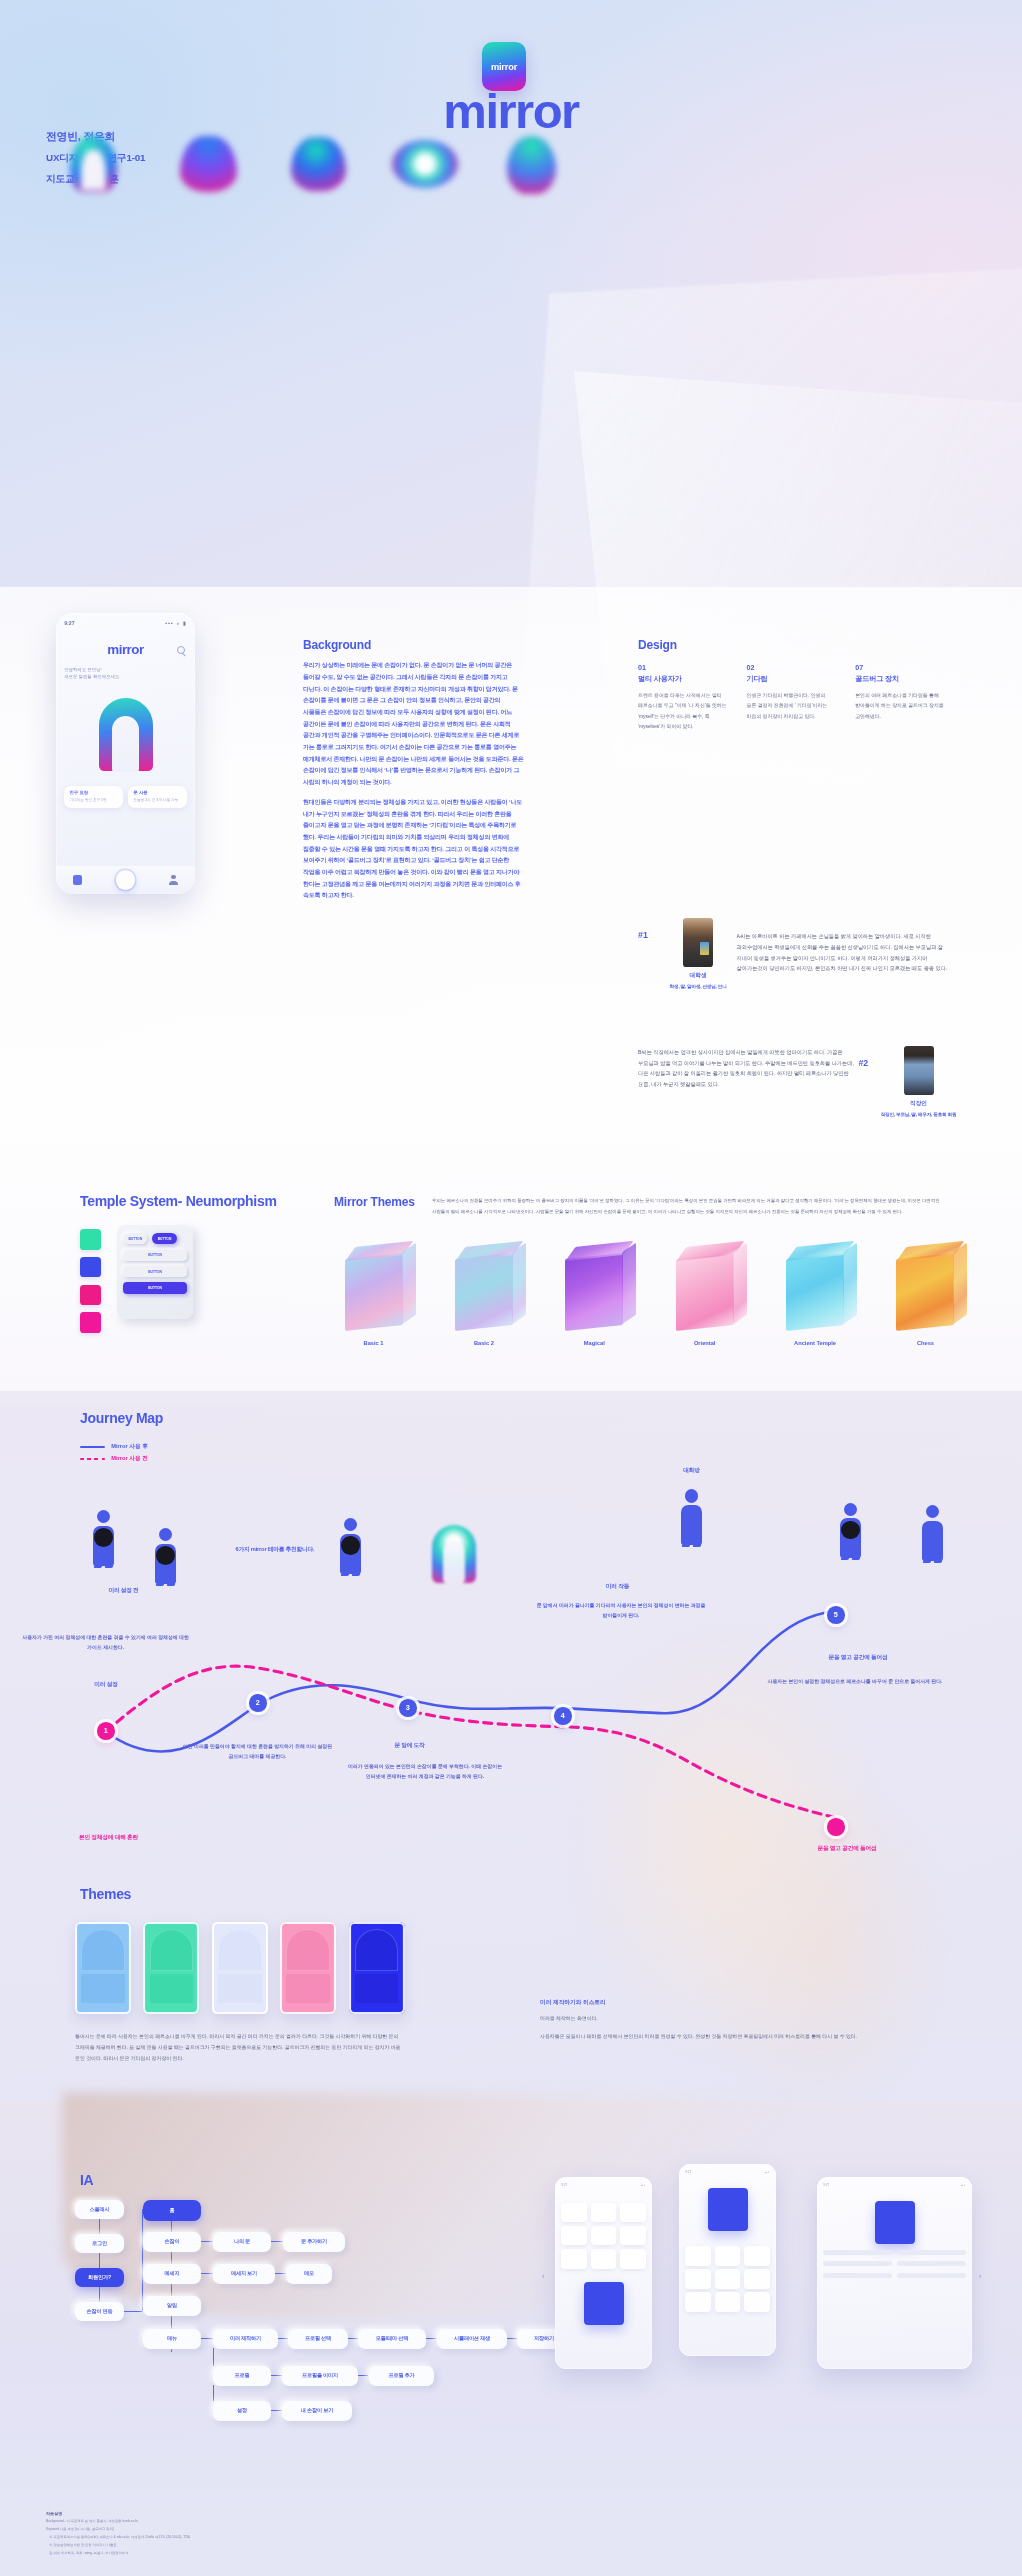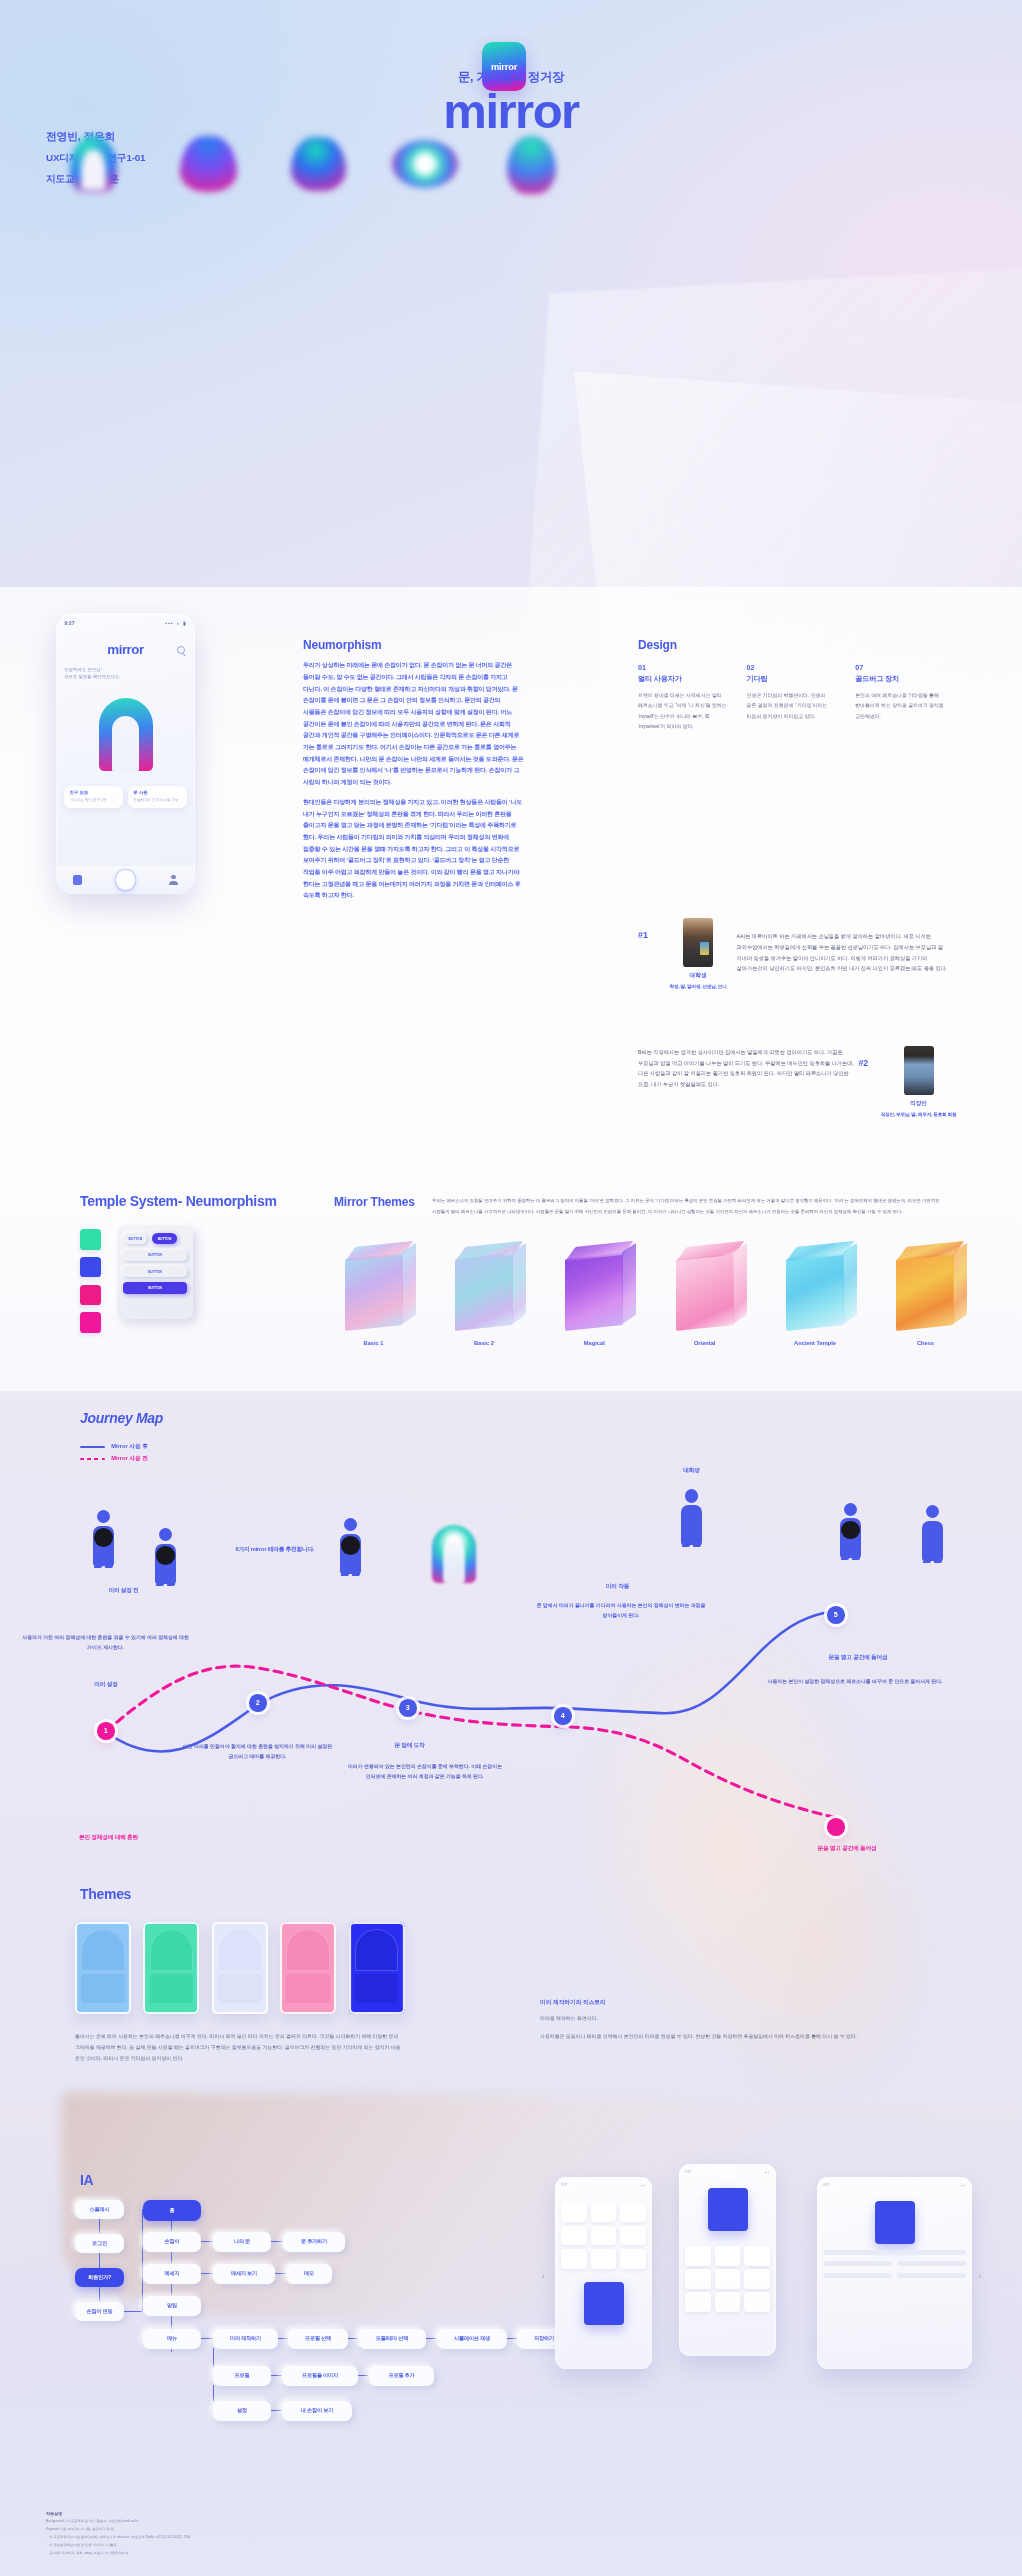--- a/index.html
+++ b/index.html
@@ -207,21 +207,21 @@
       transform: skewY(-30deg); opacity: .72; border-radius: 1.5px; }
   .c1, .c1 .top, .c1 .side { background: linear-gradient(160deg,#a8d8f0,#c9b0ee 40%,#efb6d8 75%,#c7d8f5); }
   .c2, .c2 .top, .c2 .side { background: linear-gradient(160deg,#b7c6f2,#9fd9e8 45%,#cdb8ef 80%,#d2e4f8); }
   .c3, .c3 .top, .c3 .side { background: linear-gradient(160deg,#8b4ae0,#b060e8 38%,#d68ef0 70%,#c9b0f2); }
   .c4, .c4 .top, .c4 .side { background: linear-gradient(160deg,#fbd3e6,#f7a8cd 45%,#f48ac0 78%,#fbd6e8); }
   .c5, .c5 .top, .c5 .side { background: linear-gradient(160deg,#7ee0f2,#62cdee 42%,#9ae6f2 75%,#cdeff8); }
   .c6, .c6 .top, .c6 .side { background: linear-gradient(160deg,#f7a648,#f4c24a 40%,#f08e3a 72%,#f8cf7a); }
   .cube-label { margin-top: 12.4px; font-size: 5.7px; font-weight: bold; color: #4a5ae8; }
 
   
-  .jm-head { position: absolute; left: 80px; top: 1410px; font-style: italic; }
+  .jm-head { position: absolute; left: 80px; top: 1410px; }
   .jm-legend { position: absolute; left: 80px; top: 1439px; }
   .lg-row { display: flex; align-items: center; gap: 6.2px; margin-top: 4.1px; }
   .lg-line { width: 25px; height: 2.1px; border-radius: 1px; background: #4a5ae8; }
   .lg-line.dash { background: repeating-linear-gradient(90deg,#f0179a 0 4.1px, transparent 4.1px 7.2px); }
   .lg-text { font-size: 5.7px; font-weight: bold; }
 
   .jm-area { position: absolute; left: 0; top: 1484px; width: 1022px; height: 412px; }
   .figure { position: absolute; }
   .fig-head { width: 13.4px; height: 13.4px; border-radius: 50%; background: #4a5ae8; margin: 0 auto; }
   .fig-body { width: 20.6px; height: 40px; background: #4a5ae8; margin: 2.6px auto 0;
@@ -310,21 +310,20 @@
   <div class="credits">
     <div class="name">전영빈, 정은희</div>
     <div class="line">UX디자인졸업연구1-01</div>
     <div class="line">지도교수: 최종훈</div>
   </div>
 
   <div class="app-icon">
     <span>mirror</span>
   </div>
 
-  <div class="tagline">문, 기다림의 정거장</div>
   <div class="wordmark">mirror</div>
 
   <div class="blob-row">
     <div class="blob b1"></div>
     <div class="blob b2"></div>
     <div class="blob b3"></div>
     <div class="blob b4"></div>
     <div class="blob b5"></div>
   </div>
 
@@ -353,21 +352,21 @@
       </div>
     </div>
     <div class="ph-nav">
       <div class="nav-ico"></div>
       <div class="nav-ico circle"></div>
       <div class="nav-ico person"></div>
     </div>
   </div>
 
   <div class="background-block">
-    <div class="h-sec">Neumorphism</div>
+    <div class="h-sec">Background</div>
     <p>우리가 상상하는 미래에는 문에 손잡이가 없다. 문 손잡이가 없는 문 너머의 공간은 들어갈 수도, 알 수도 없는 공간이다. 그래서 사람들은 각자의 문 손잡이를 가지고 다닌다. 이 손잡이는 다양한 형태로 존재하고 자신마다의 개성과 취향이 담겨있다. 문 손잡이를 문에 붙이면 그 문은 그 손잡이 안의 정보를 인식하고, 문안의 공간의 사물들은 손잡이에 담긴 정보에 따라 모두 사용자의 성향에 맞게 설정이 된다. 어느 공간이든 문에 붙인 손잡이에 따라 사용자만의 공간으로 변하게 된다. 문은 사회적 공간과 개인적 공간을 구별해주는 인터페이스이다. 인문학적으로도 문은 다른 세계로 가는 통로로 그려지기도 한다. 여기서 손잡이는 다른 공간으로 가는 통로를 열어주는 매개체로서 존재한다. 나만의 문 손잡이는 나만의 세계로 들어서는 것을 도와준다. 문은 손잡이에 담긴 정보를 인식해서 ‘나’를 반영하는 문으로서 기능하게 된다. 손잡이가 그 사람의 하나의 계정이 되는 것이다.</p>
     <p>현대인들은 다양하게 분리되는 정체성을 가지고 있고, 이러한 현상들은 사람들이 ‘나도 내가 누구인지 모르겠는’ 정체성의 혼란을 겪게 한다. 따라서 우리는 이러한 혼란을 줄이고자 문을 열고 닫는 과정에 분명히 존재하는 ‘기다림’이라는 특성에 주목하기로 했다. 우리는 사람들이 기다림의 의미와 가치를 되살리며 우리의 정체성의 변화에 집중할 수 있는 시간을 문을 열때 가지도록 하고자 한다. 그리고 이 특성을 시각적으로 보여주기 위하여 ‘골드버그 장치’로 표현하고 있다. ‘골드버그 장치’는 쉽고 단순한 작업을 아주 어렵고 복잡하게 만들어 놓은 것이다. 이와 같이 빨리 문을 열고 지나가야 한다는 고정관념을 깨고 문을 여는데까지 여러가지 과정을 거치면 문과 인터페이스 후 속도록 하고자 한다.</p>
   </div>
 
   <div class="keyword-block">
     <div class="h-sec">Design</div>
     <div class="kw-cols">
       <div class="kw-col">
         <div class="kw-num">01</div>
         <div class="kw-title">멀티 사용자가</div>

